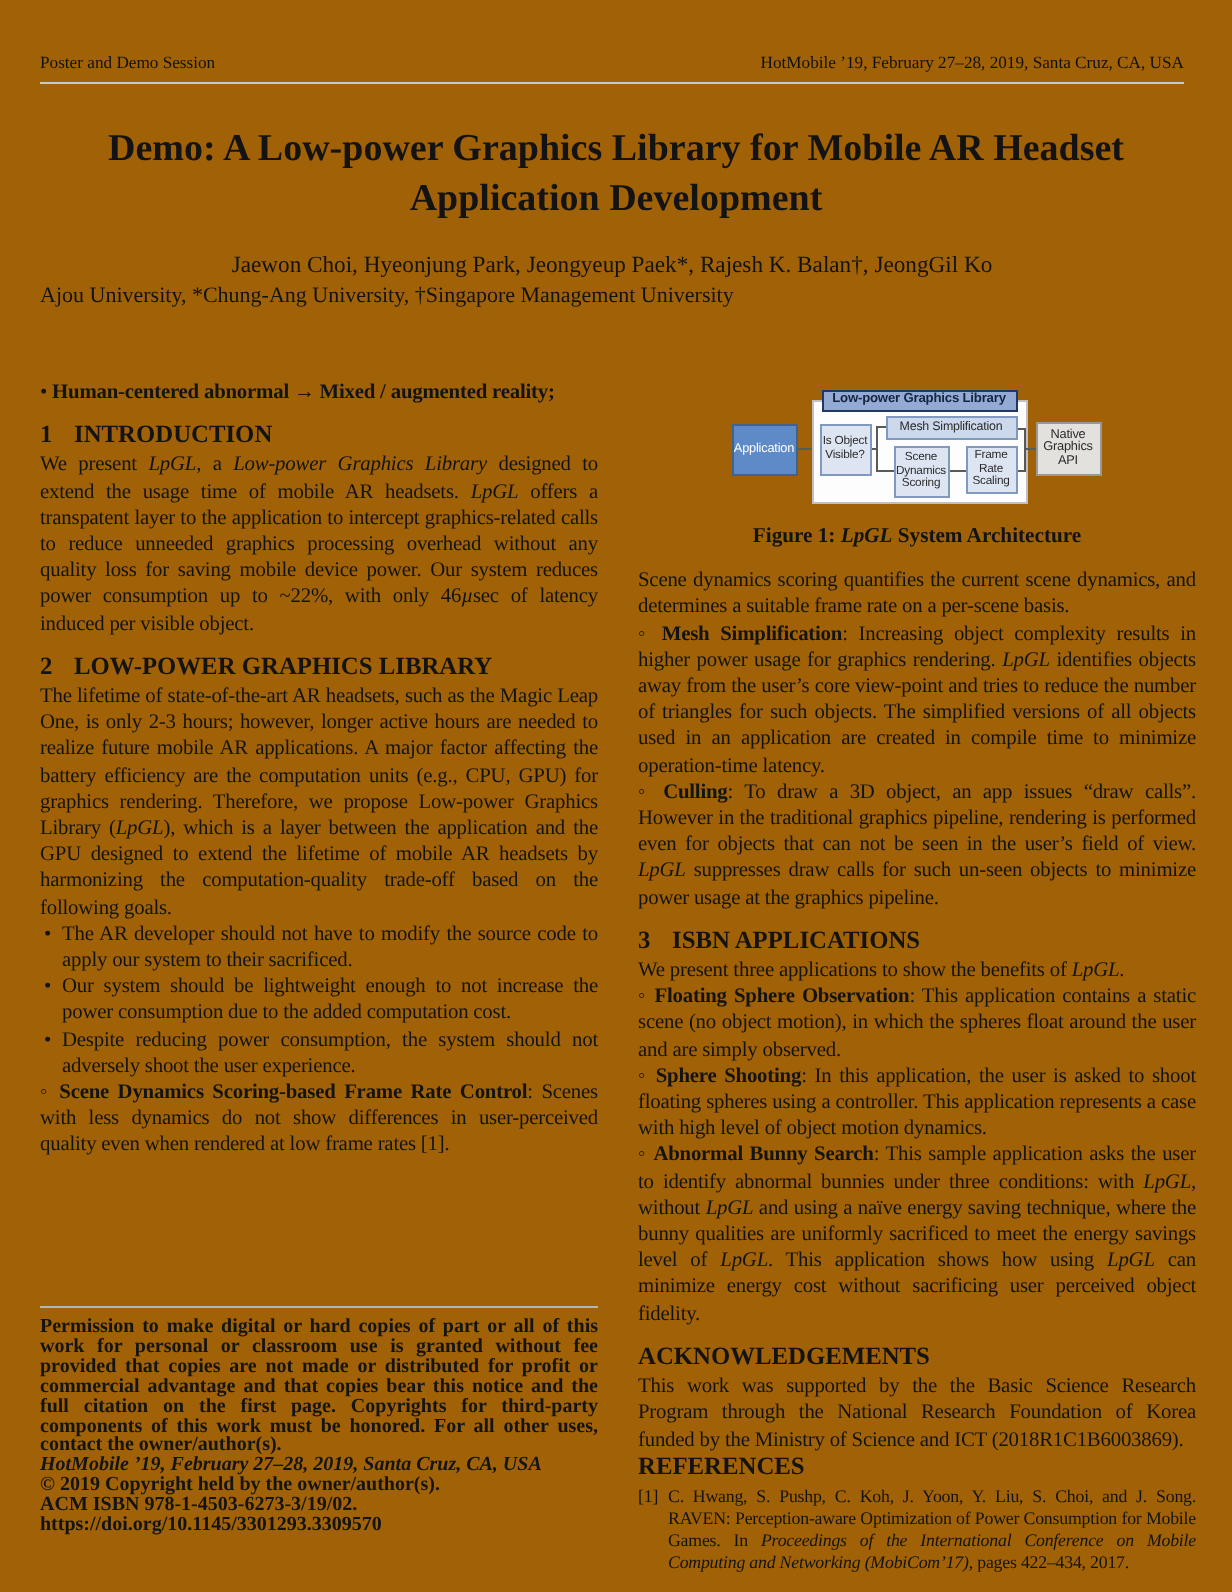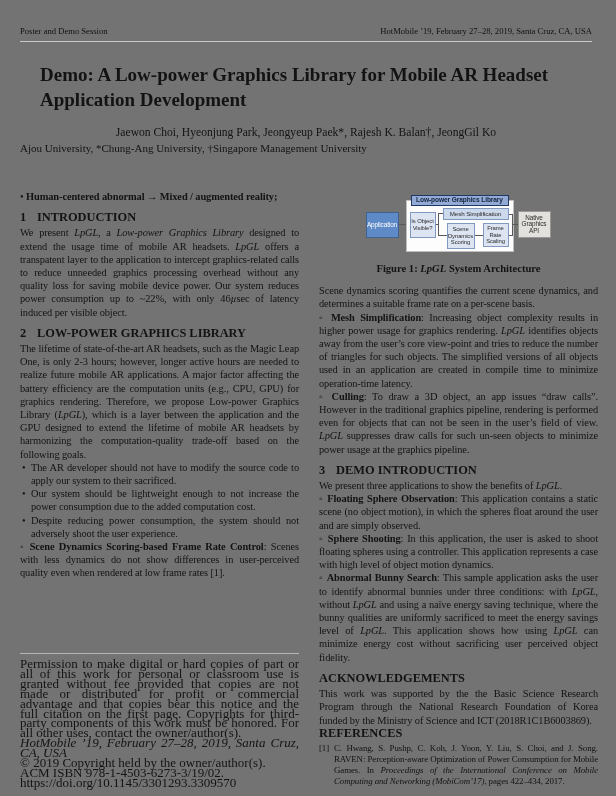--- a/index.html
+++ b/index.html
@@ -1,23 +1,23 @@
 <!DOCTYPE html>
 <html><head>
 <meta charset="utf-8">
 <style>
   html,body{margin:0;padding:0;background:#fff;}
-  #page{position:relative;width:616px;height:796px;background:#737373;overflow:hidden;
+  #page{position:relative;width:616px;height:796px;background:#a16207;overflow:hidden;
         font-family:"Liberation Serif","DejaVu Serif",serif;color:#131313;}
   
   .runhead{position:absolute;top:26px;left:20px;right:24px;display:flex;
            justify-content:space-between;font-size:8.6px;color:#111;}
   .headrule{position:absolute;top:41px;left:20px;right:24px;height:1px;background:#c9c9c9;}
   
-  .title{position:absolute;top:62px;left:40px;right:40px;text-align:left;
+  .title{position:absolute;top:62px;left:40px;right:40px;text-align:center;
          font-size:19px;font-weight:700;line-height:25px;}
   .authors{position:absolute;top:126px;left:20px;right:24px;text-align:center;font-size:11.6px;}
   .affils{position:absolute;top:142px;left:20px;right:24px;font-size:11px;}
   
   .col{position:absolute;top:190px;width:279px;font-size:10.4px;line-height:13.2px;
        text-align:justify;letter-spacing:-0.1px;}
   .col-left{left:20px;}
   .col-right{left:319px;}
   .sec-head{font-weight:700;font-size:12.4px;margin:8px 0 2px;text-align:left;letter-spacing:0;}
   .sec-head:first-child{margin-top:2px;}
@@ -42,22 +42,22 @@
             color:#16243f;font-weight:700;font-size:6.6px;}
   .fb-light{background:#dde5f3;border:1px solid #8198bf;}
   .fb-isobj{left:44px;top:18px;width:26px;height:26px;}
   .fb-mesh{left:77px;top:14px;width:66px;height:12px;background:#ccd8eb;border:1px solid #8198bf;font-size:6.2px;}
   .fb-scene{left:81px;top:29px;width:28px;height:26px;}
   .fb-frame{left:117px;top:29px;width:26px;height:24px;}
   .fb-native{left:152px;top:17px;width:33px;height:27px;background:#e3e1dd;border:1px solid #9a9894;font-size:6.4px;}
   .conn{position:absolute;background:#5a5a5a;}
   .figcaption{text-align:center;font-size:10.6px;margin-bottom:9px;letter-spacing:0;}
   
-  .footnote{position:absolute;left:20px;top:653px;width:279px;font-size:13px;
-            line-height:9.9px;text-align:justify;color:#141414;}
+  .footnote{position:absolute;left:20px;top:653px;width:279px;font-size:10px;
+            line-height:9.9px;text-align:justify;color:#141414;font-weight:bold;}
   .fnrule{height:1px;background:#b5b5b5;margin-bottom:5px;}
   .fn-line{display:block;}
   .doi{color:#131313;text-decoration:none;}
   
   .refhead{margin-top:0;}
   .refitem{display:flex;font-size:8.9px;line-height:11px;margin-top:3px;text-align:justify;}
   .reflabel{flex:0 0 15px;}
   .refbody{flex:1;}
 </style>
 </head>
@@ -117,21 +117,21 @@
       <div class="conn" style="left:146px;top:30px;width:6px;height:1px;"></div>
       <div class="fbox fb-native">Native Graphics API</div>
     </div>
     <div class="figcaption"><span class="s-b">Figure 1: </span><span class="s-bi">LpGL</span><span class="s-b"> System Architecture</span></div>
 
     <p><span>Scene dynamics scoring quantifies the current scene dynamics, and determines a suitable frame rate on a per-scene basis.</span></p>
     <p><span>◦ </span><span class="s-b">Mesh Simplification</span><span>: Increasing object complexity results in higher power usage for graphics rendering. </span><span class="s-i">LpGL</span><span> identifies objects away from the user’s core view-point and tries to reduce the number of triangles for such objects. The simplified versions of all objects used in an application are created in compile time to minimize operation-time latency.</span></p>
     <p><span>◦ </span><span class="s-b">Culling</span><span>: To draw a 3D object, an app issues “draw calls”. However in the traditional graphics pipeline, rendering is performed even for objects that can not be seen in the user’s field of view. </span><span class="s-i">LpGL</span><span> suppresses draw calls for such un-seen objects to minimize power usage at the graphics pipeline.</span></p>
 
     <div class="sec-head">
-      <span class="sec-num">3</span><span>DEMO INTRODUCTION</span>
+      <span class="sec-num">3</span><span>ISBN APPLICATIONS</span>
     </div>
     <p><span>We present three applications to show the benefits of </span><span class="s-i">LpGL</span><span>.</span></p>
     <p><span>◦ </span><span class="s-b">Floating Sphere Observation</span><span>: This application contains a static scene (no object motion), in which the spheres float around the user and are simply observed.</span></p>
     <p><span>◦ </span><span class="s-b">Sphere Shooting</span><span>: In this application, the user is asked to shoot floating spheres using a controller. This application represents a case with high level of object motion dynamics.</span></p>
     <p><span>◦ </span><span class="s-b">Abnormal Bunny Search</span><span>: This sample application asks the user to identify abnormal bunnies under three conditions: with </span><span class="s-i">LpGL</span><span>, without </span><span class="s-i">LpGL</span><span> and using a naïve energy saving technique, where the bunny qualities are uniformly sacrificed to meet the energy savings level of </span><span class="s-i">LpGL</span><span>. This application shows how using </span><span class="s-i">LpGL</span><span> can minimize energy cost without sacrificing user perceived object fidelity.</span></p>
 
     <div class="sec-head">ACKNOWLEDGEMENTS</div>
     <p>This work was supported by the the Basic Science Research Program through the National Research Foundation of Korea funded by the Ministry of Science and ICT (2018R1C1B6003869).</p>
 
     <div class="sec-head refhead">REFERENCES</div>

